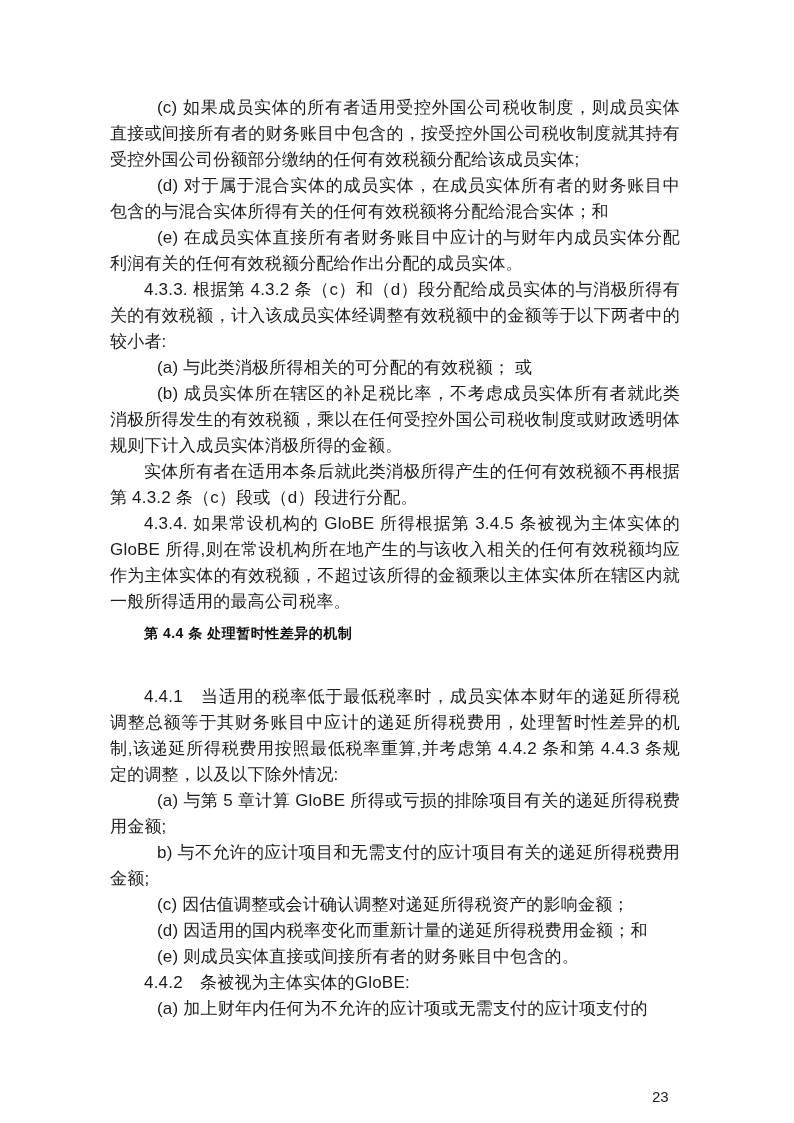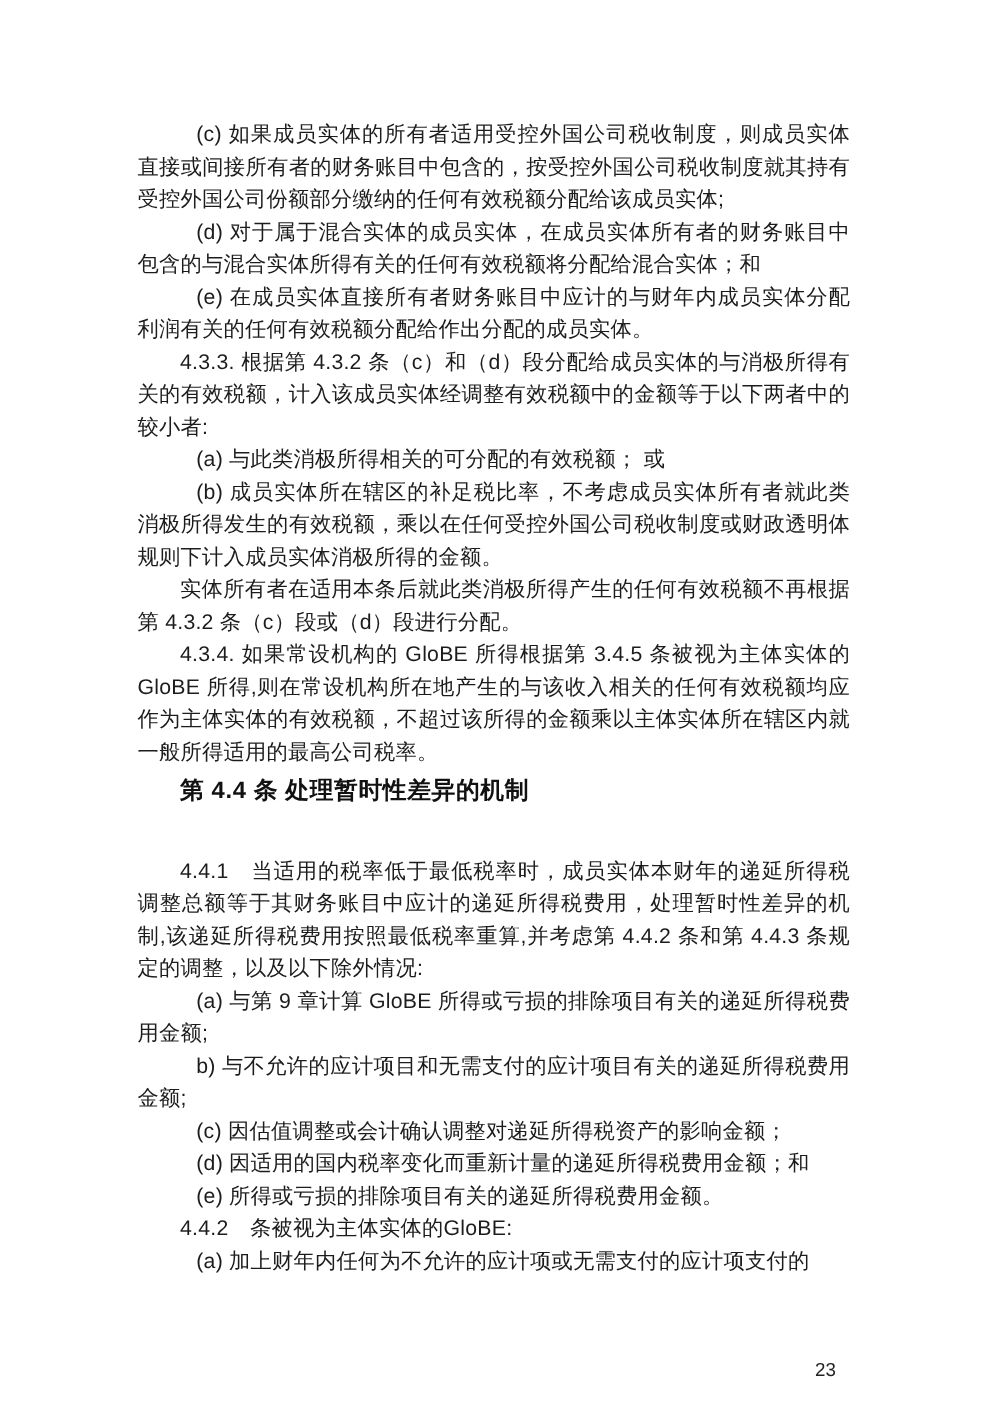--- a/index.html
+++ b/index.html
@@ -19,21 +19,21 @@
     font-size: 17px;
     line-height: 26px;
     color: #1c1c1c;
     text-align: justify;
     letter-spacing: 0.2px;
   }
   .content p { margin: 0; padding: 0; }
   p.para  { text-indent: 34px; }
   p.item  { text-indent: 47px; }
   h2.heading {
-    font-size: 19px;
+    font-size: 14px;
     line-height: 30px;
     font-weight: bold;
     color: #111111;
     margin: 3px 0 36px 0;
     text-indent: 34px;
     text-align: left;
     letter-spacing: 0.5px;
   }
   .page-number {
     position: absolute;
@@ -56,23 +56,23 @@
         <p class="para item">(e) 在成员实体直接所有者财务账目中应计的与财年内成员实体分配利润有关的任何有效税额分配给作出分配的成员实体。</p>
         <p class="para para">4.3.3. 根据第 4.3.2 条（c）和（d）段分配给成员实体的与消极所得有关的有效税额，计入该成员实体经调整有效税额中的金额等于以下两者中的较小者:</p>
         <p class="para item">(a) 与此类消极所得相关的可分配的有效税额； 或</p>
         <p class="para item">(b) 成员实体所在辖区的补足税比率，不考虑成员实体所有者就此类消极所得发生的有效税额，乘以在任何受控外国公司税收制度或财政透明体规则下计入成员实体消极所得的金额。</p>
         <p class="para para">实体所有者在适用本条后就此类消极所得产生的任何有效税额不再根据第 4.3.2 条（c）段或（d）段进行分配。</p>
         <p class="para para">4.3.4. 如果常设机构的 GloBE 所得根据第 3.4.5 条被视为主体实体的GloBE 所得,则在常设机构所在地产生的与该收入相关的任何有效税额均应作为主体实体的有效税额，不超过该所得的金额乘以主体实体所在辖区内就一般所得适用的最高公司税率。</p>
       </div>
     <h2 class="heading">第 4.4 条 处理暂时性差异的机制</h2>
     <div>
         <p class="para para">4.4.1　当适用的税率低于最低税率时，成员实体本财年的递延所得税调整总额等于其财务账目中应计的递延所得税费用，处理暂时性差异的机制,该递延所得税费用按照最低税率重算,并考虑第 4.4.2 条和第 4.4.3 条规定的调整，以及以下除外情况:</p>
-        <p class="para item">(a) 与第 9 章计算 GloBE 所得或亏损的排除项目有关的递延所得税费用金额;</p>
+        <p class="para item">(a) 与第 5 章计算 GloBE 所得或亏损的排除项目有关的递延所得税费用金额;</p>
         <p class="para item">b) 与不允许的应计项目和无需支付的应计项目有关的递延所得税费用金额;</p>
         <p class="para item">(c) 因估值调整或会计确认调整对递延所得税资产的影响金额；</p>
         <p class="para item">(d) 因适用的国内税率变化而重新计量的递延所得税费用金额；和</p>
-        <p class="para item">(e) 所得或亏损的排除项目有关的递延所得税费用金额。</p>
+        <p class="para item">(e) 则成员实体直接或间接所有者的财务账目中包含的。</p>
         <p class="para para">4.4.2　条被视为主体实体的GloBE:</p>
         <p class="para item">(a) 加上财年内任何为不允许的应计项或无需支付的应计项支付的</p>
       </div>
   </div>
   <div class="page-number">23</div>
 </div>
 
 </body></html>

